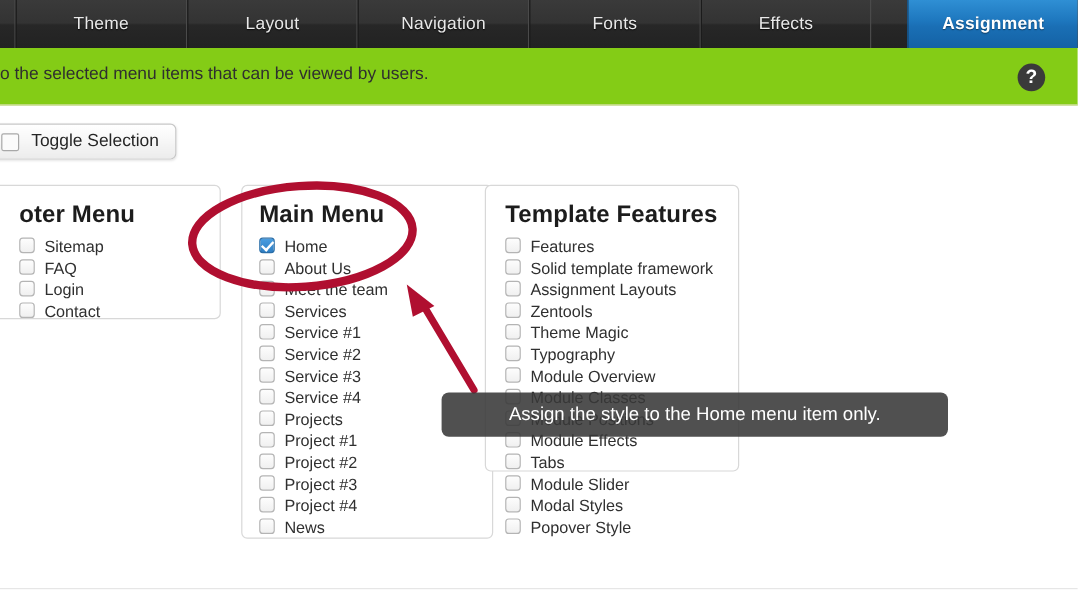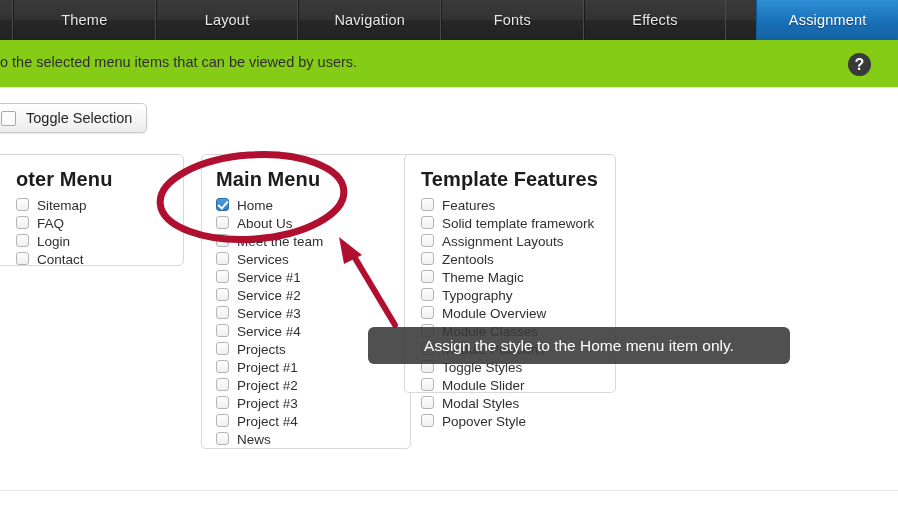--- a/index.html
+++ b/index.html
@@ -49,21 +49,21 @@
     border-left: 1px solid #1b1b1b;
     box-sizing: border-box;
     text-shadow: 0 1px 1px rgba(0,0,0,0.85);
     cursor: pointer;
     user-select: none;
   }
   .tab:first-of-type { border-left: none; }
   .tab.active {
     background-image: linear-gradient(to bottom, #2f8fd4 0%, #1d76bd 45%, #1a6fb5 55%, #1462a5 100%);
     color: #ffffff;
-    font-weight: normal;
+    font-weight: bold;
     border-right: none;
     border-left: 1px solid #125b99;
     text-shadow: 0 1px 1px rgba(0,0,0,0.45);
     margin-left: 30px;
   }
 
   
   .notice {
     position: absolute;
     left: 0; top: 40px;
@@ -395,21 +395,25 @@
       <div class="check-row">
         <span class="cbox"></span>
         <span class="check-label">Module Classes</span>
       </div>
       <div class="check-row">
         <span class="cbox"></span>
         <span class="check-label">Module Positions</span>
       </div>
       <div class="check-row">
         <span class="cbox"></span>
-        <span class="check-label">Toggle Styles</span>
+        <span class="check-label">Module Effects</span>
+      </div>
+      <div class="check-row">
+        <span class="cbox"></span>
+        <span class="check-label">Tabs</span>
       </div>
       <div class="check-row">
         <span class="cbox"></span>
         <span class="check-label">Module Slider</span>
       </div>
       <div class="check-row">
         <span class="cbox"></span>
         <span class="check-label">Modal Styles</span>
       </div>
       <div class="check-row">

